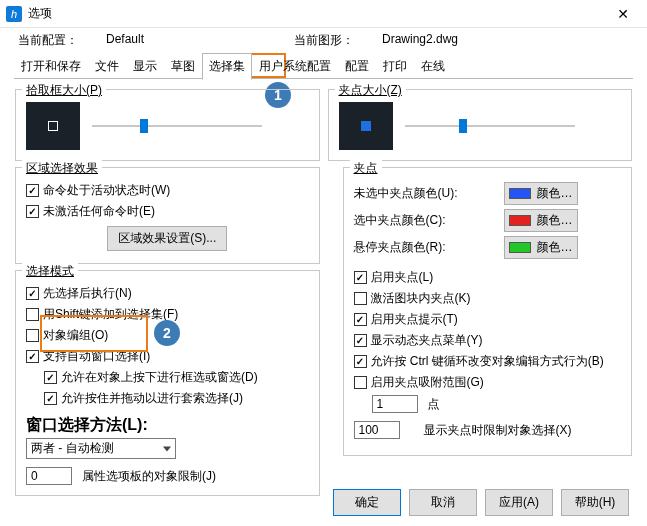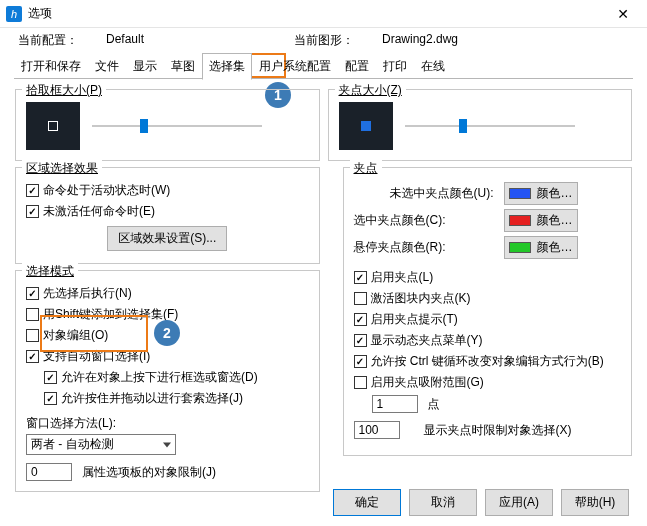--- a/index.html
+++ b/index.html
@@ -168,22 +168,23 @@
     padding: 3px 10px;
     text-align: center;
     display: inline-block;
     min-width: 60px;
   }
   .btn-row-indent {
     text-align: center;
     margin: 4px 0 4px 0;
   }
   .sub-legend {
-    font-size: 12px;
+    font-size: 16px;
     margin: 6px 0 2px 0;
+    font-weight: bold;
   }
   .indent { padding-left: 18px; text-align: right; }
   .field-row {
     display: flex; align-items: center;
     gap: 10px;
     padding: 2px 0;
   }
   .color-btn {
     display: inline-flex; align-items: center;
     border: 1px solid #adadad;
@@ -352,21 +353,21 @@
           <div class="track"></div>
           <div class="thumb" style="left:32%;"></div>
         </div>
       </div>
     </div>
 
     <div class="group" style="padding-bottom:14px;margin-left:15px;">
       <div class="legend">夹点</div>
 
       <div class="field-row">
-        <span style="width:140px;text-align:right;">未选中夹点颜色(U):</span>
+        <span style="width:140px;">未选中夹点颜色(U):</span>
         <span class="color-btn">
           <span class="swatch" style="background:#2454f3"></span>
           <span>颜色…</span>
         </span>
       </div>
       <div class="field-row">
         <span style="width:140px;">选中夹点颜色(C):</span>
         <span class="color-btn">
           <span class="swatch" style="background:#e52020"></span>
           <span>颜色…</span>

